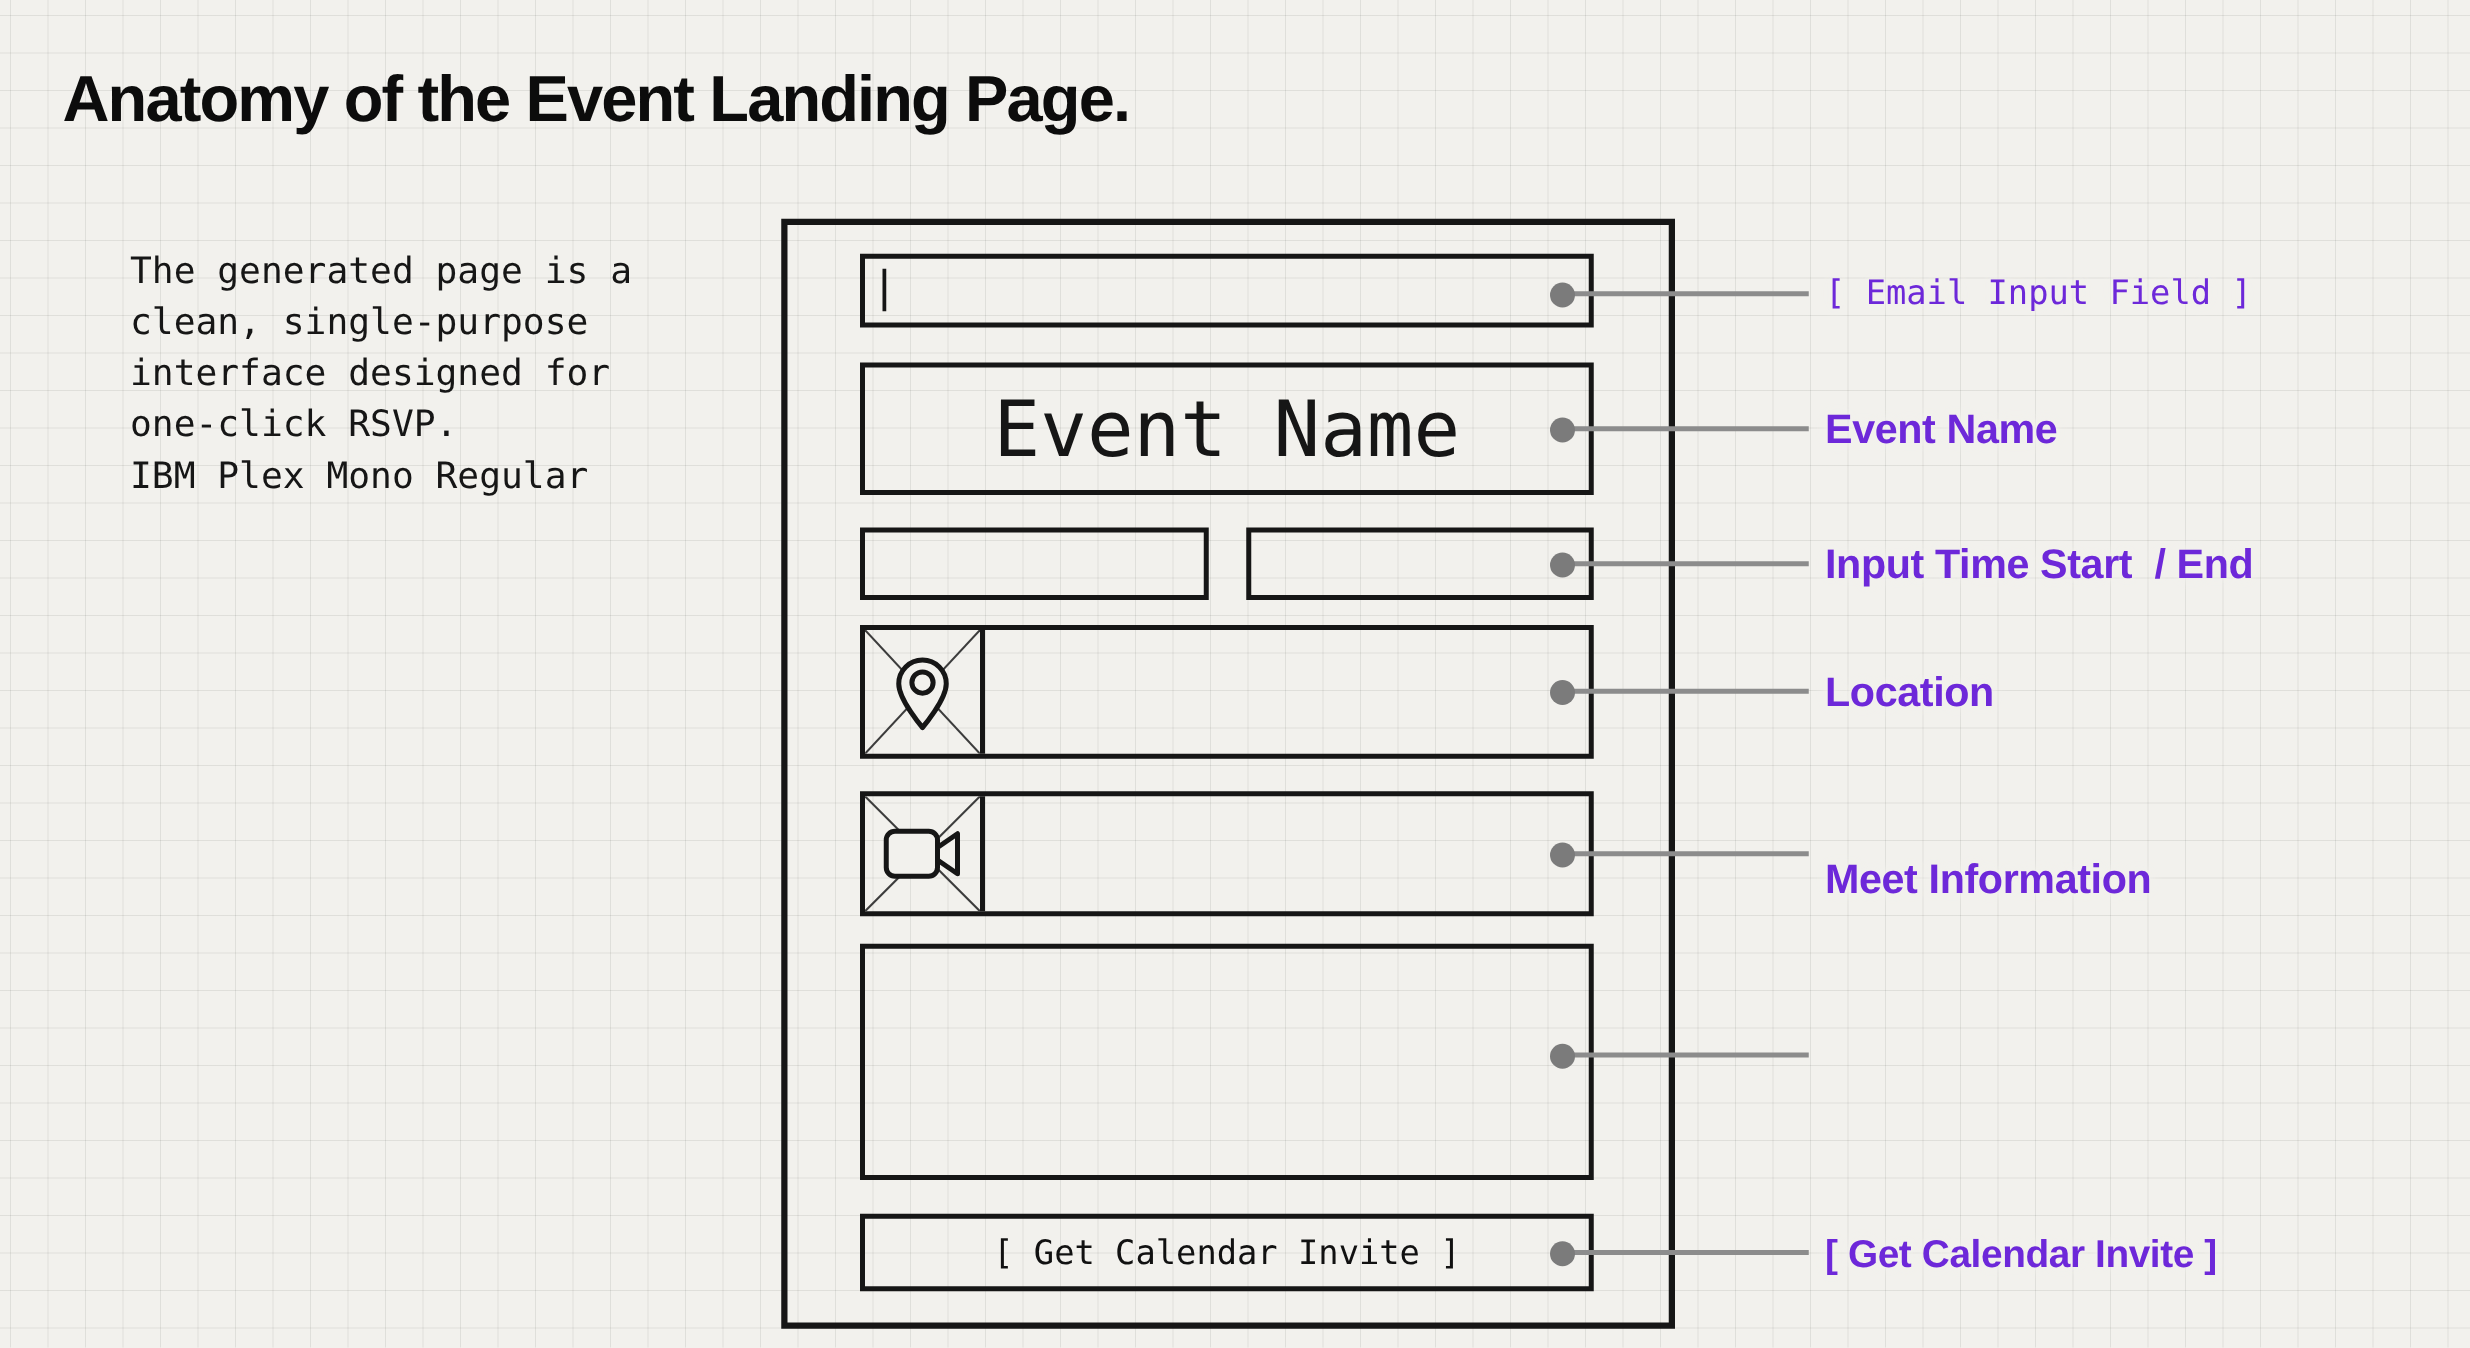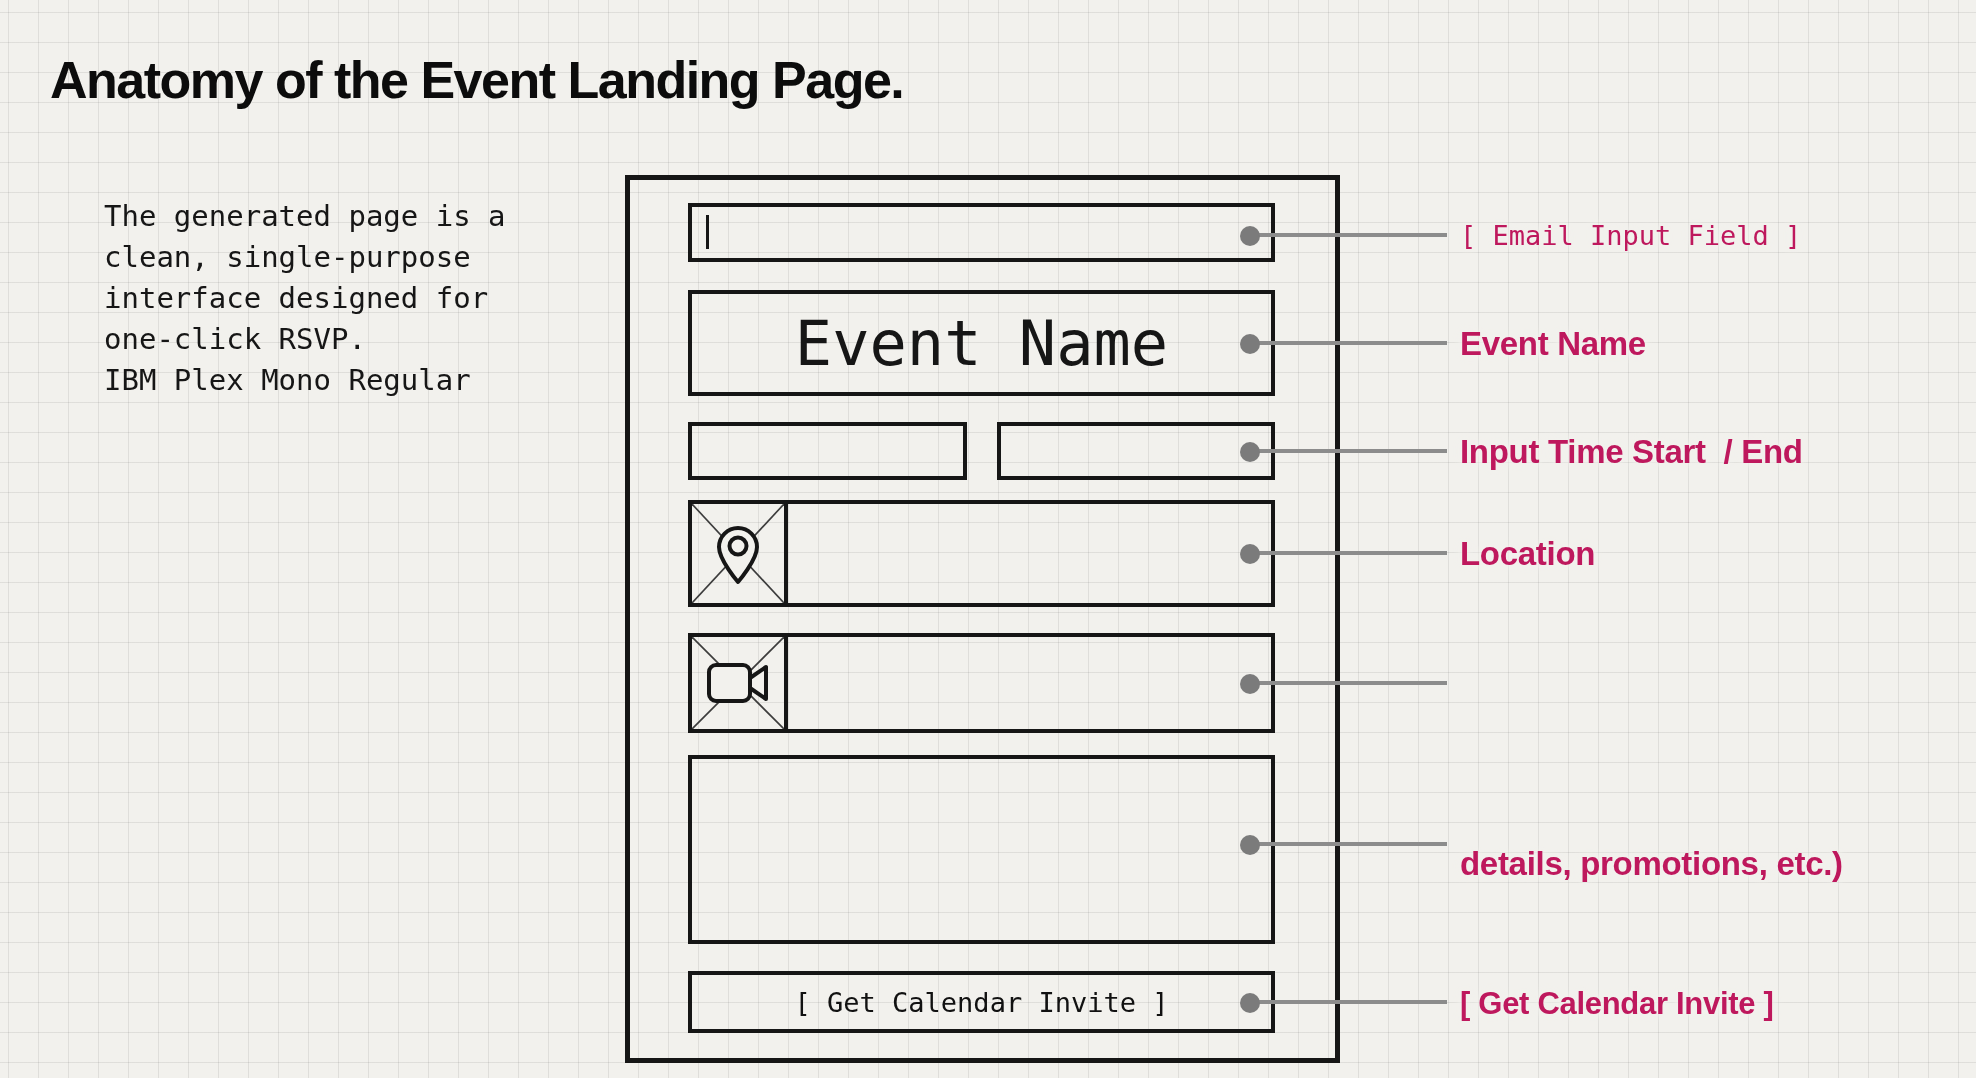--- a/index.html
+++ b/index.html
@@ -58,21 +58,21 @@
     border-right:4px solid #161616;
   }
   .iconcell svg.diag{position:absolute;left:0;top:0;width:100%;height:100%;}
   .iconcell svg.glyph{position:absolute;left:50%;top:50%;transform:translate(-50%,-50%);}
   
   .conn{position:absolute;left:1250px;width:197px;height:4px;background:#8c8c8c;z-index:5;}
   .dot{position:absolute;left:1240px;width:20px;height:20px;border-radius:50%;background:#7b7b7b;z-index:6;}
   
   .ann{
     position:absolute;left:1460px;transform:translateY(-50%);
-    font-size:33px;font-weight:bold;letter-spacing:-0.3px;color:#be185d;
+    font-size:33px;font-weight:bold;letter-spacing:-0.3px;color:#6d28d9;
     white-space:pre;line-height:39px;
     text-shadow:0 0 6px #f2f1ed,0 0 10px #f2f1ed,0 0 14px #f2f1ed;
     z-index:7;
   }
   .ann.mono{
     font-family:"DejaVu Sans Mono", monospace;
     font-weight:400;font-size:27px;letter-spacing:0;
   }
   .ann.bracket{font-size:31px;}
   .ann span{display:block;}
@@ -147,17 +147,17 @@
 <div class="dot" style="top:835px"></div>
 <div class="conn" style="top:842px"></div>
 <div class="dot" style="top:993px"></div>
 <div class="conn" style="top:1000px"></div>
 
 <div class="ann mono" style="top:235px">[ Email Input Field ]</div>
 <div class="ann" style="top:343px">Event Name</div>
 <div class="ann" style="top:451px">Input Time Start  / End</div>
 <div class="ann" style="top:553px">Location</div>
 <div class="ann" style="top:683px">
+  <span>Meet Information</span>
 </div>
 <div class="ann" style="top:844px">
-  <span>details, promotions, etc.)</span>
 </div>
 <div class="ann bracket" style="top:1003px">[ Get Calendar Invite ]</div>
 
 </body></html>

